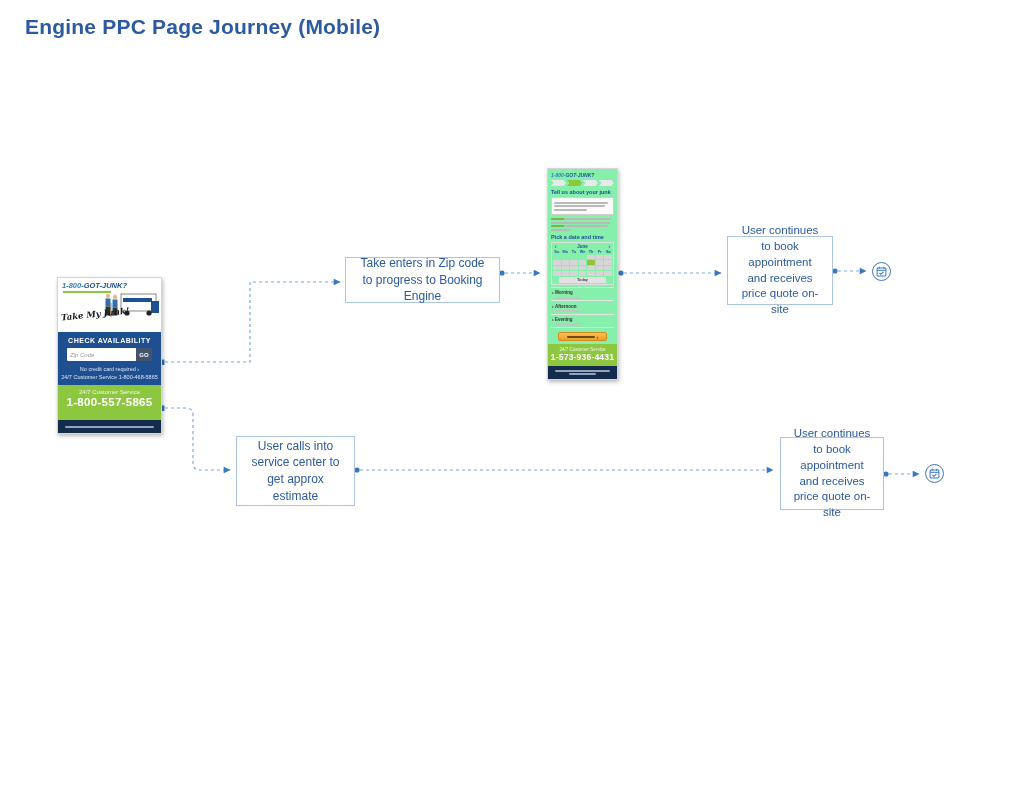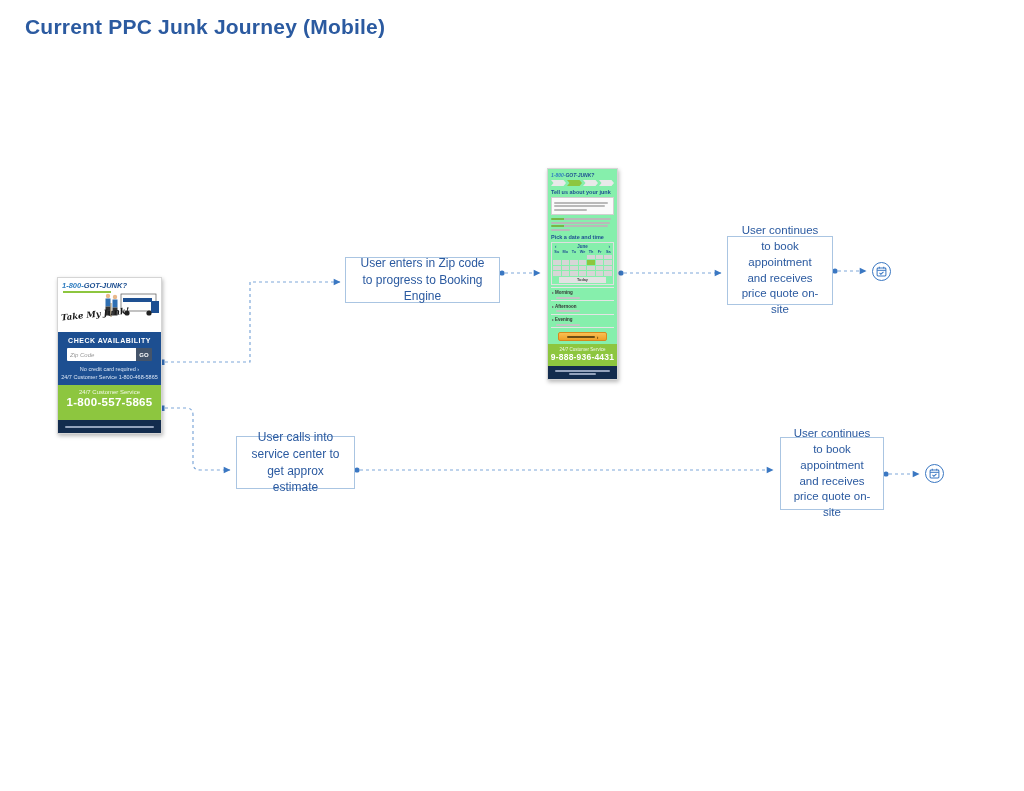--- a/index.html
+++ b/index.html
@@ -11,21 +11,21 @@
   
   .connectors{position:absolute;left:0;top:0;width:1024px;height:791px;}
   .dash{fill:none;stroke:#7fa8d9;stroke-width:1.2;stroke-dasharray:3 3;}
 
   
   .flowbox{position:absolute;background:#fff;border:1px solid #aac5e2;color:#2b5aa0;
            display:flex;align-items:center;justify-content:center;text-align:center;
            font-weight:500;line-height:1.38;padding:3px 11px;box-sizing:border-box;}
   .box-zip{left:345px;top:257px;width:155px;height:46px;font-size:12px;}
   .box-book-top{left:727px;top:236px;width:106px;height:69px;font-size:11.5px;}
-  .box-call{left:236px;top:436px;width:119px;height:53px;font-size:12px;}
+  .box-call{left:236px;top:436px;width:119px;height:70px;font-size:12px;}
   .box-book-bottom{left:780px;top:437px;width:104px;height:73px;font-size:11.5px;}
 
   .outcome{position:absolute;width:19px;height:19px;border:1.5px solid #3a77c2;border-radius:50%;
            display:flex;align-items:center;justify-content:center;color:#3a77c2;box-sizing:border-box;}
   .outcome-top{left:872px;top:262px;}
   .outcome-bottom{left:925px;top:464px;}
 
   
   .tline{height:2px;border-radius:1px;background:#b9b9b9;margin:1.5px auto;}
   .tl-left{margin:1.5px 0;}
@@ -92,21 +92,21 @@
   .p2-green{background:#8dc63f;text-align:center;color:#fff;padding:3px 0 4px;}
   .p2-svc{font-size:4.5px;color:rgba(255,255,255,.88);}
   .p2-phone{font-size:8.5px;font-weight:800;letter-spacing:.2px;}
   .p2-navy{background:#132c4e;padding:2.5px 5px;}
 </style>
 </head>
 <body>
 
 <div class="canvas">
 
-  <h1 class="title">Current PPC Junk Journey (Mobile)</h1>
+  <h1 class="title">Engine PPC Page Journey (Mobile)</h1>
 
   <svg class="connectors">
     <defs>
       <marker id="arrow" viewBox="0 0 8 8" markerWidth="7" markerHeight="7" refX="6.5" refY="3.5" orient="auto">
         <path d="M0.5,0.5 L7,3.5 L0.5,6.5 Z" fill="#3a77c2"></path>
       </marker>
     </defs>
     <rect x="159" y="359.5" width="5.5" height="5.5" fill="#3a77c2"></rect>
     <path class="dash" d="M165,362 H250 V282 H340" marker-end="url(#arrow)"></path>
     <circle cx="502" cy="273" r="2.6" fill="#3a77c2"></circle>
@@ -251,31 +251,31 @@
         </div>
       </div>
       <div class="p2-btn">
         <div class="tline tl-dark"></div>
         <span class="p2-btn-arrow">›</span>
       </div>
     </div>
     <div class="p2-bottom">
       <div class="p2-green">
         <div class="p2-svc">24/7 Customer Service</div>
-        <div class="p2-phone">9-888-936-4431</div>
+        <div class="p2-phone">1-573-936-4431</div>
       </div>
       <div class="p2-navy">
         <div class="tline tl-light" style="width:92%;"></div>
         <div class="tline tl-light" style="width:45%;"></div>
       </div>
     </div>
   </div>
 
   <div class="flowbox box-zip">
-    <span>User enters in Zip code to progress to Booking Engine</span>
+    <span>Take enters in Zip code to progress to Booking Engine</span>
   </div>
   <div class="flowbox box-book-top">
     <span>User continues to book appointment and receives price quote on-site</span>
   </div>
   <div class="flowbox box-call">
     <span>User calls into service center to get approx estimate</span>
   </div>
   <div class="flowbox box-book-bottom">
     <span>User continues to book appointment and receives price quote on-site</span>
   </div>

